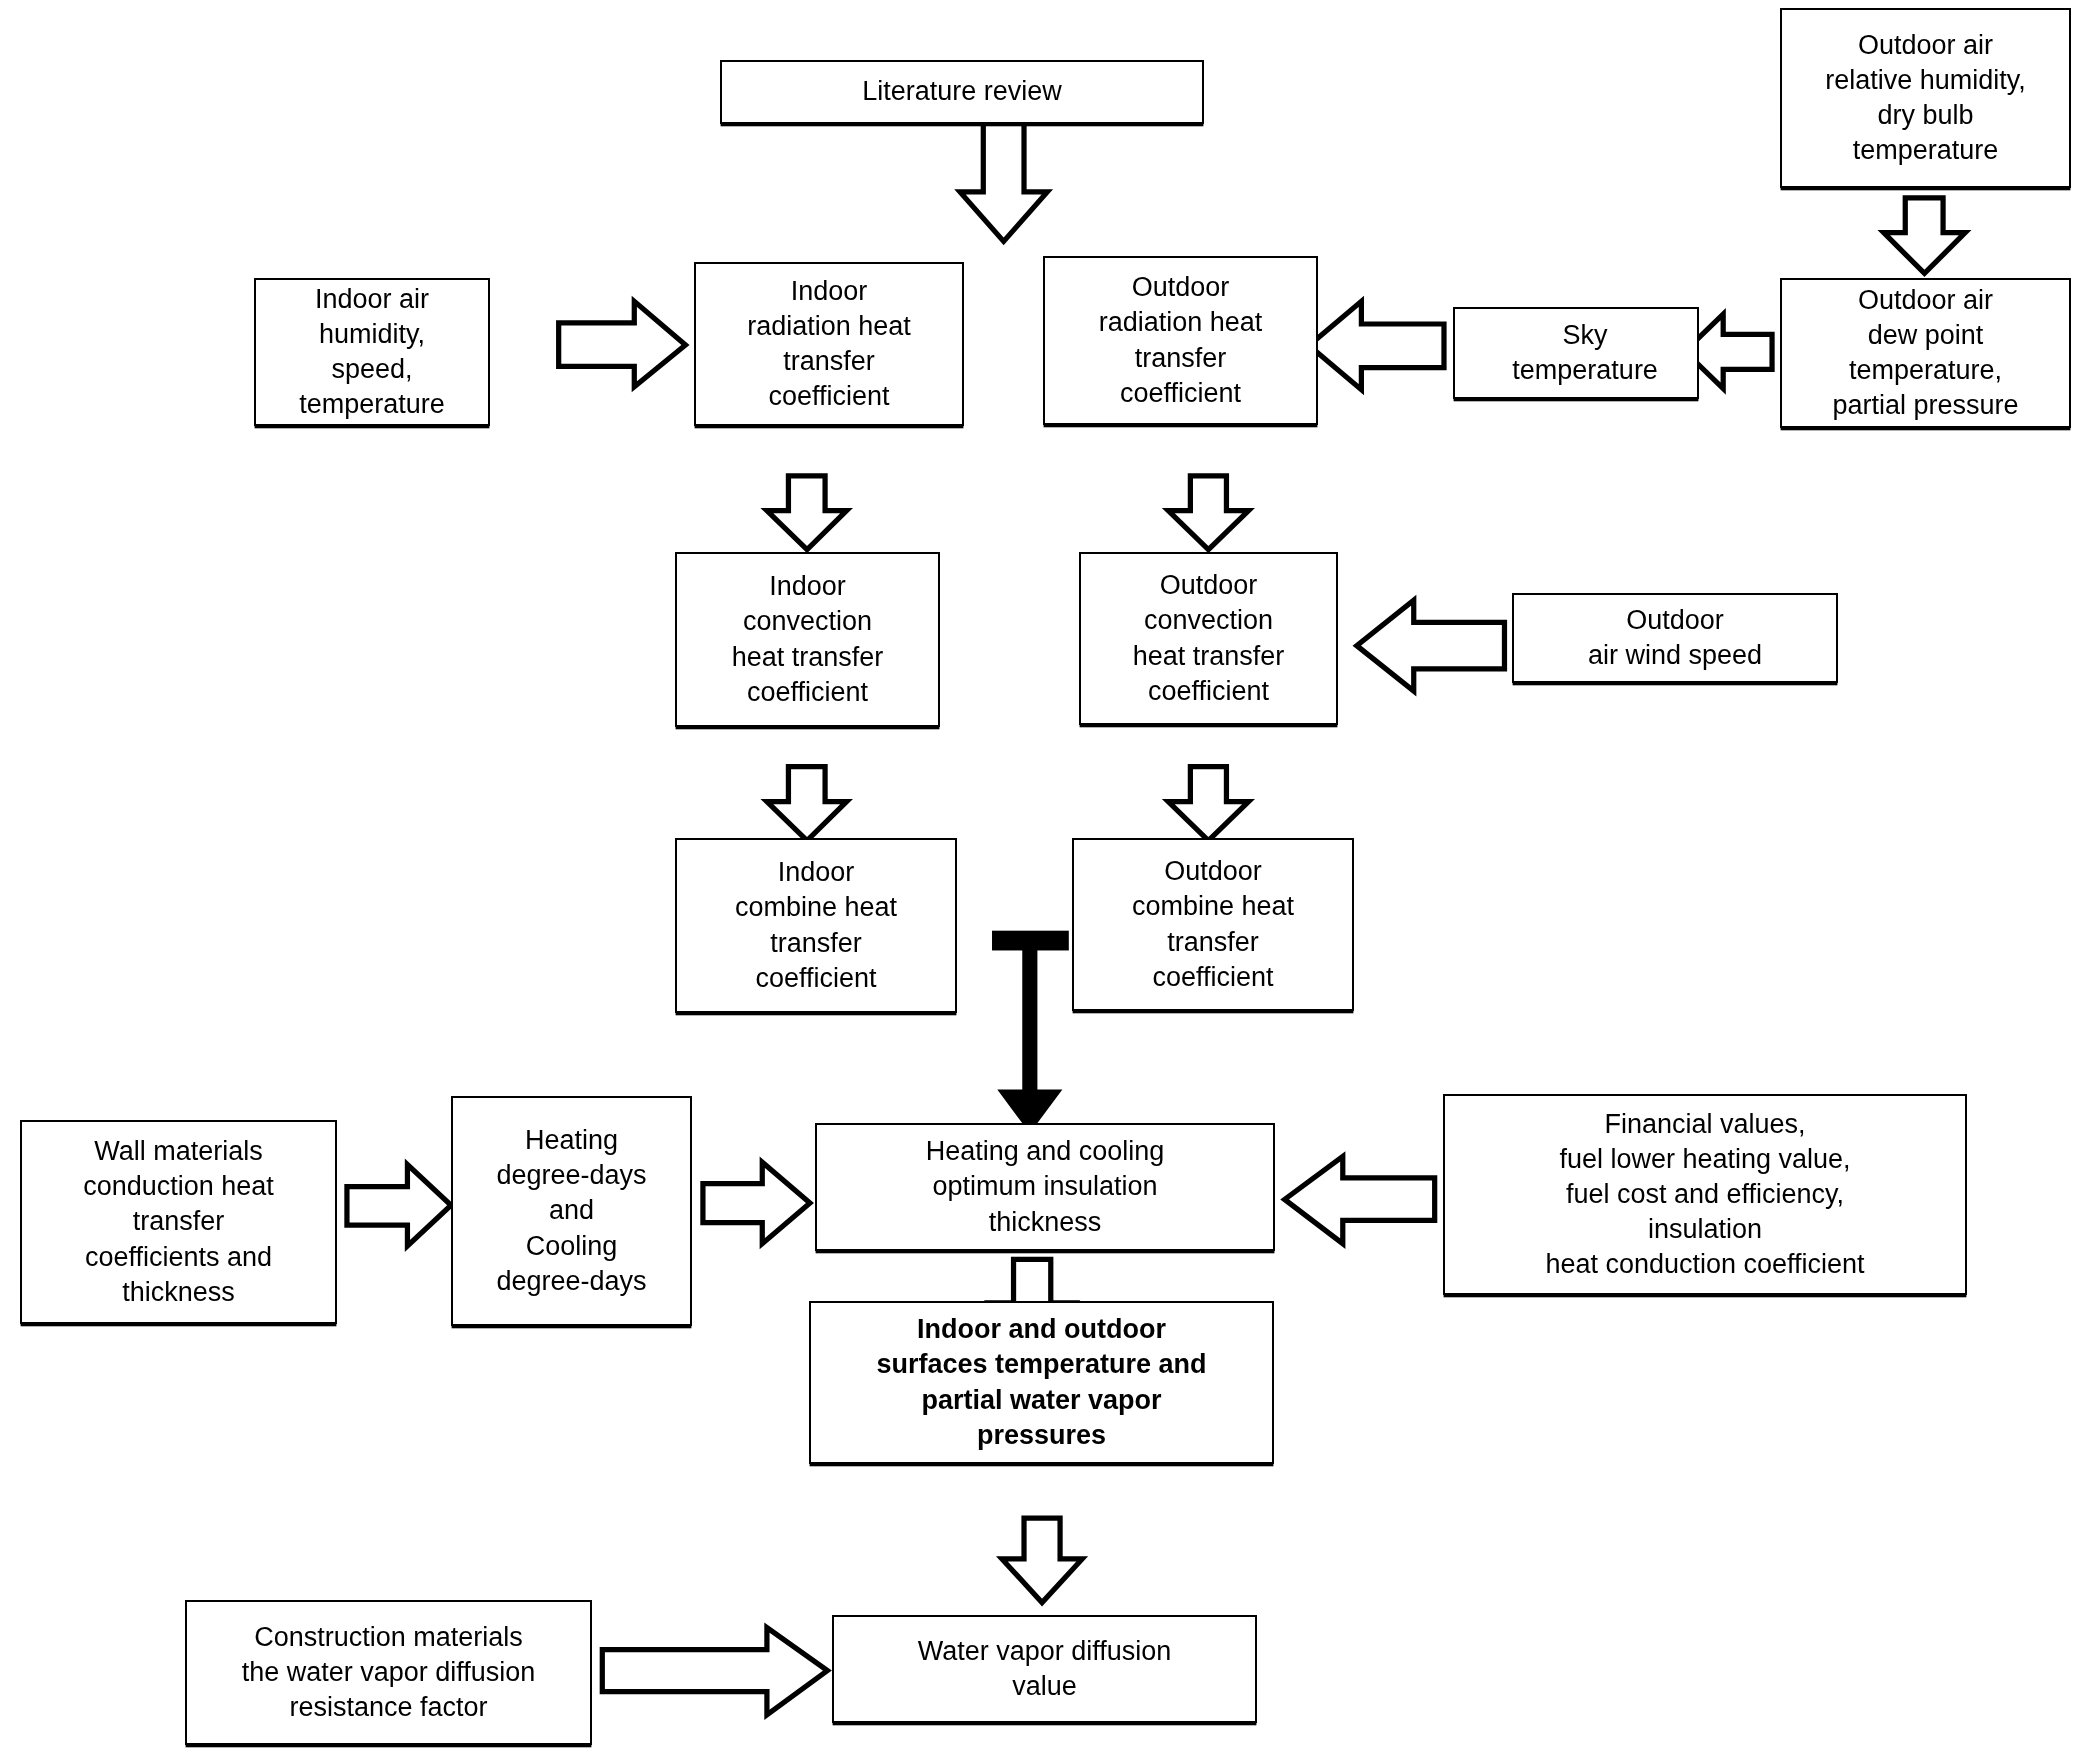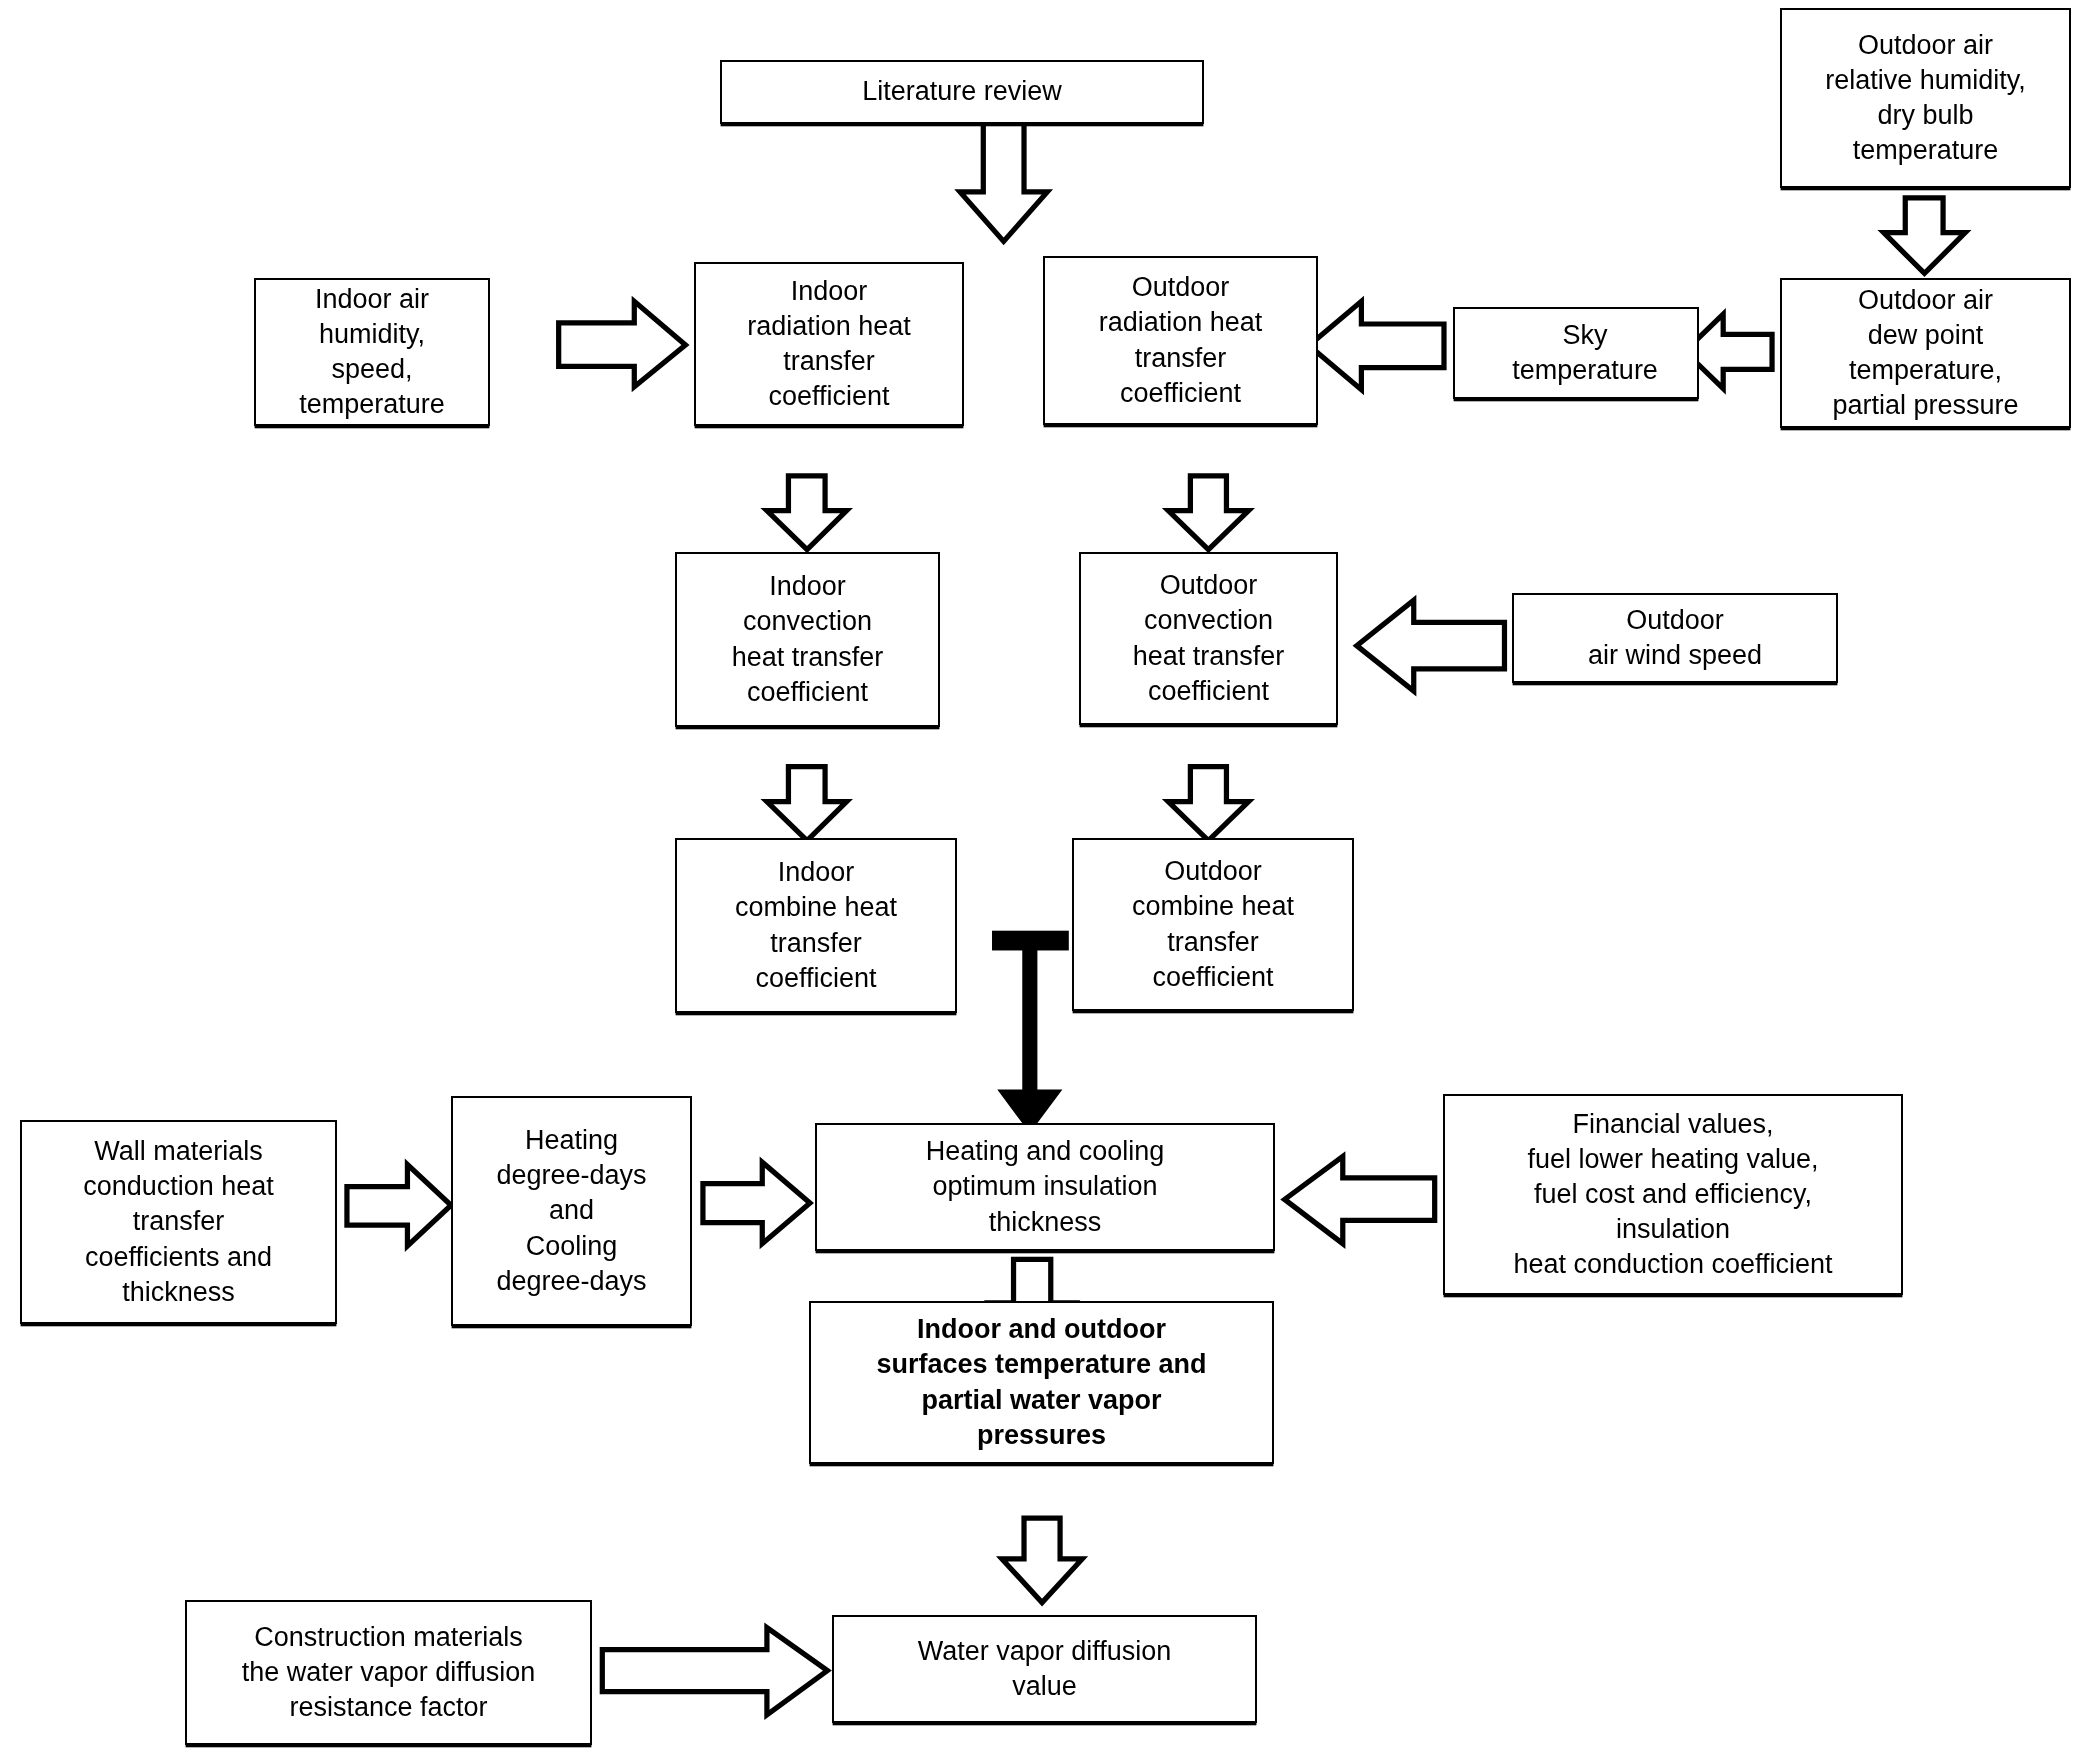--- a/index.html
+++ b/index.html
@@ -132,21 +132,21 @@
 coefficients and
 thickness</span></div>
     <div class="node" style="left: 451px; top: 1096px; width: 241px; height: 230px;"><span class="txt">Heating
 degree-days
 and
 Cooling
 degree-days</span></div>
     <div class="node" style="left: 815px; top: 1123px; width: 460px; height: 128px;"><span class="txt">Heating and cooling
 optimum insulation
 thickness</span></div>
-    <div class="node" style="left: 1443px; top: 1094px; width: 460px; height: 201px;"><span class="txt">Financial values,
+    <div class="node" style="left: 1443px; top: 1094px; width: 524px; height: 201px;"><span class="txt">Financial values,
 fuel lower heating value,
 fuel cost and efficiency,
 insulation
 heat conduction coefficient</span></div>
     <div class="node" style="left: 809px; top: 1301px; width: 465px; height: 163px; font-weight: bold;"><span class="txt">Indoor and outdoor
 surfaces temperature and
 partial water vapor
 pressures</span></div>
     <div class="node" style="left: 185px; top: 1600px; width: 407px; height: 145px;"><span class="txt">Construction materials
 the water vapor diffusion

